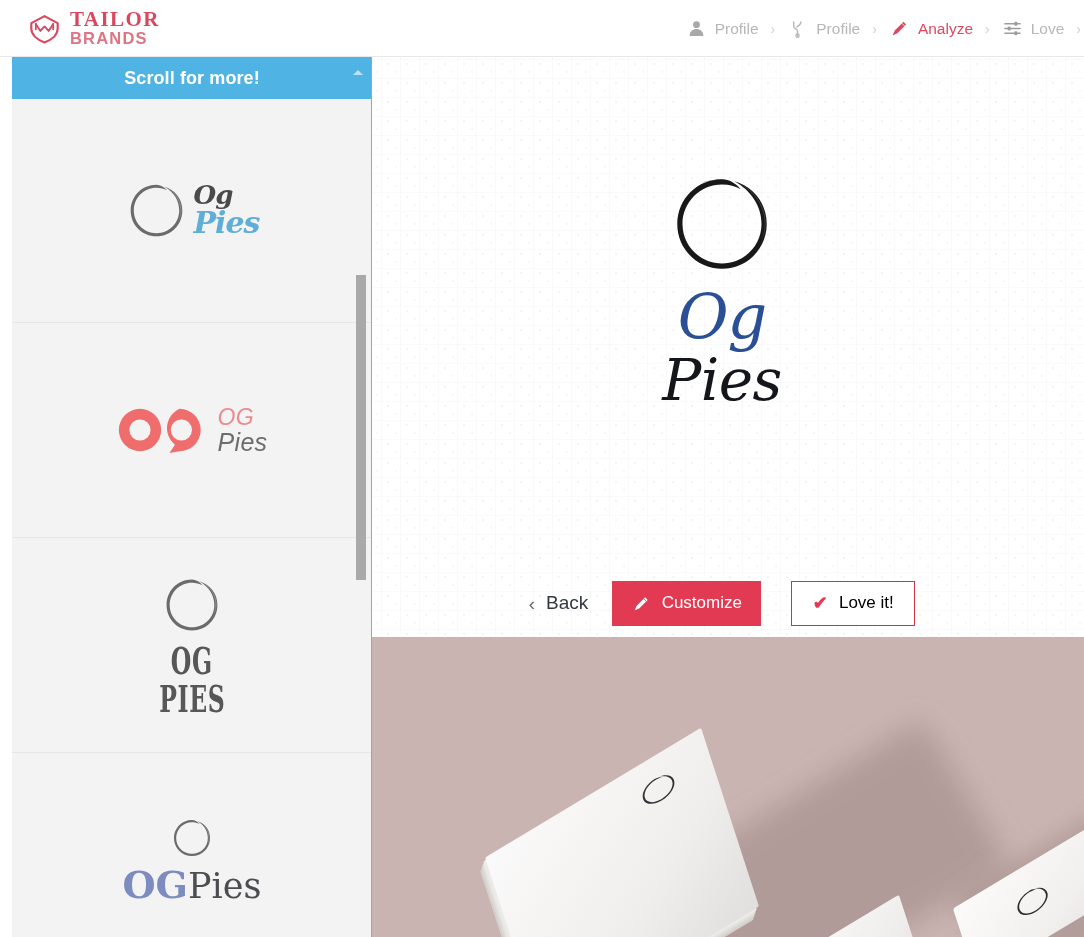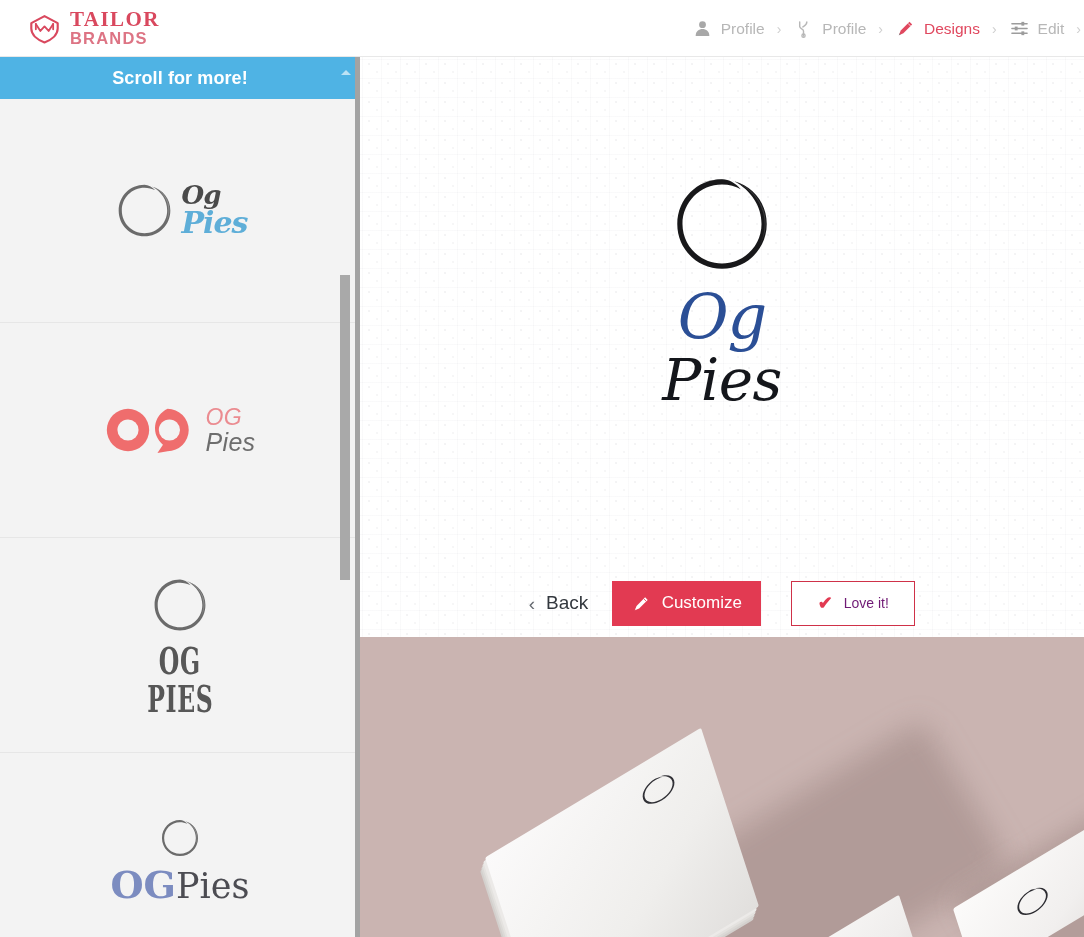--- a/index.html
+++ b/index.html
@@ -55,24 +55,24 @@
   }
   .crumb.active .clabel { color: #e0485f; }
   .crumb-sep {
     font-size: 14px; color: #cfcfcf; margin: 0 13px 0 12px;
     line-height: 1;
   }
   .crumb-sep.tail { margin-right: 3px; }
 
   
   #sidebar {
-    position: absolute; left: 0; top: 57px;
+    position: absolute; left: 12px; top: 57px;
     width: 360px; height: 880px;
     background: #f3f3f3;
-    border-right: 5px solid #a3a3a3;
+    border-right: 1px solid #a3a3a3;
     overflow: hidden;
     z-index: 20;
   }
   #scroll-banner {
     position: absolute; left: 0; top: 0;
     width: 360px; height: 42px;
     background: #4fb3e4;
     display: flex; align-items: center; justify-content: center;
     cursor: pointer;
   }
@@ -227,21 +227,21 @@
     font-size: 17px; color: #ffffff;
   }
   #customize-button .pencil { width: 19px; height: 19px; display: block; }
   #loveit-button {
     display: flex; align-items: center; justify-content: center; gap: 11px;
     width: 124px; height: 45px;
     background: #ffffff; border: 1px solid #cf3148; cursor: pointer;
     margin-left: 30px;
   }
   #loveit-button .llabel {
-    font-size: 14px; color: #701a75;
+    font-size: 17px; color: #000000;
   }
   #loveit-button .check {
     font-size: 18px; color: #e23a52; line-height: 1; font-weight: bold;
   }
 
   
   #mockup {
     position: absolute; left: 360px; top: 637px;
     width: 724px; height: 300px;
     background: #cab4b1;
@@ -351,32 +351,32 @@
         <span class="clabel">Profile</span>
       </div>
       <span class="crumb-sep">›</span>
 
       <div class="crumb active">
         <svg class="ci" viewBox="0 0 20 20">
           <path d="M3 17 L5 12.2 L14.2 3 L17 5.8 L7.8 15 Z" fill="#e0485f"></path>
           <path d="M12.6 4.6 L15.4 7.4" stroke="#ffffff" stroke-width="1" opacity="0.8"></path>
           <path d="M3 17 L5 16.3 L3.7 15 Z" fill="#8a8a8a"></path>
         </svg>
-        <span class="clabel">Designs</span>
+        <span class="clabel">Analyze</span>
       </div>
       <span class="crumb-sep">›</span>
 
       <div class="crumb">
         <svg class="ci" viewBox="0 0 20 20">
           <path d="M2 5 H18 M2 10 H18 M2 15 H18" stroke="#9c9c9c" stroke-width="1.5" stroke-linecap="round"></path>
           <rect x="12" y="3" width="3" height="4" fill="#9c9c9c"></rect>
           <rect x="5" y="8" width="3" height="4" fill="#9c9c9c"></rect>
           <rect x="12" y="13" width="3" height="4" fill="#9c9c9c"></rect>
         </svg>
-        <span class="clabel">Edit</span>
+        <span class="clabel">Love</span>
       </div>
       <span class="crumb-sep tail">›</span>
 
     </div>
   </div>
 
   <div id="sidebar">
 
     <div id="scroll-banner">
       <span class="sb-text">Scroll for more!</span>

